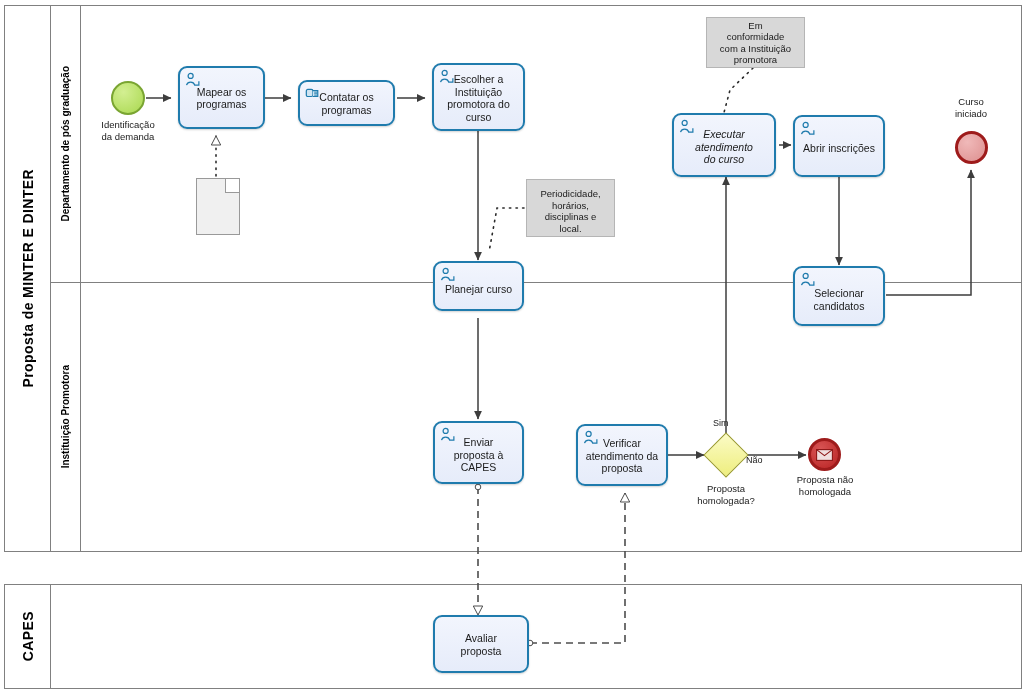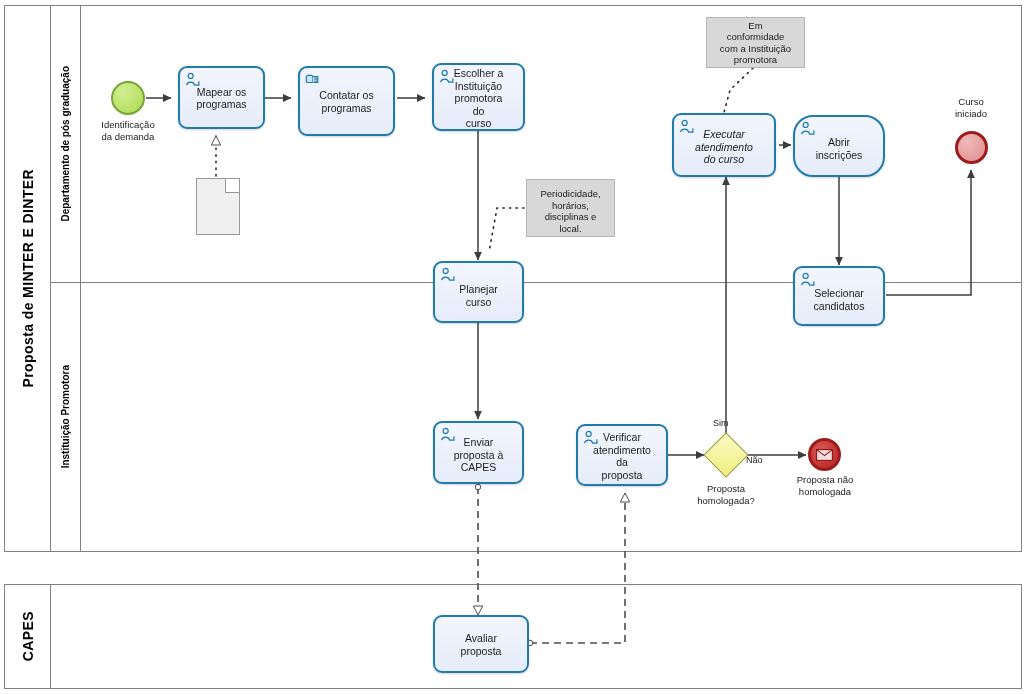--- a/index.html
+++ b/index.html
@@ -18,21 +18,21 @@
   .lane-title span{writing-mode:vertical-rl;transform:rotate(180deg);
                    font-size:10px;font-weight:bold;color:#000;white-space:nowrap;}
   .lane-sep{position:absolute;height:1px;background:#808080;}
 
   
   .task{position:absolute;box-sizing:border-box;border:2px solid #1f7bad;border-radius:9px;
         background:#eaeffb;
         background:linear-gradient(180deg,#f2f5fd 0%,#e6ecfa 100%);
         box-shadow:0 1px 2px rgba(0,0,0,.18);}
   .task .tlabel{position:absolute;left:0;right:0;top:50%;transform:translateY(-50%);
-        text-align:center;font-size:10.5px;line-height:12.5px;color:#1a1a1a;padding:0 14px;}
+        text-align:center;font-size:10.5px;line-height:12.5px;color:#1a1a1a;padding:0 2px;}
   .task .ticon{position:absolute;left:5px;top:4px;width:15px;height:15px;}
 
   
   .event{position:absolute;border-radius:50%;box-sizing:border-box;}
   .start-event{border:2px solid #7aa532;background:#b9e06a;
         background:radial-gradient(circle at 35% 30%,#d3ef92,#a9d84f);}
   .end-event{border:3px solid #9e1b1b;background:#e8a2a2;
         background:radial-gradient(circle at 35% 30%,#f0b9b9,#dd8f8f);}
   .end-msg{border:3px solid #9e1b1b;background:#cf3c3c;
         background:radial-gradient(circle at 35% 30%,#d85555,#b82222);
@@ -173,21 +173,21 @@
       <circle cx="6" cy="4.2" r="2.7" fill="none" stroke="#1f7bad" stroke-width="1.3"></circle>
       <path d="M1.6,14 a4.6,4.6 0 0 1 8.8,0" fill="none" stroke="#1f7bad" stroke-width="1.3"></path>
       <path d="M9.8,14 h5.0 v-4.2" fill="none" stroke="#1f7bad" stroke-width="1.3"></path>
     </svg>
     <div class="tlabel">
       <div>Mapear os</div>
       <div>programas</div>
     </div>
   </div>
 
-  <div class="task" style="left:298px;top:66px;width:97px;height:70px;">
+  <div class="task" style="left:298px;top:80px;width:97px;height:46px;">
     <svg class="ticon" viewBox="0 0 16 16">
       <rect x="1.4" y="3.6" width="7" height="7.6" rx="1.6" fill="#cfe4f2" stroke="#1f7bad" stroke-width="1.3"></rect>
       <path d="M8.4,5.0 h5.2 v6.2 h-5.2" fill="#cfe4f2" stroke="#1f7bad" stroke-width="1.3"></path>
       <path d="M9.8,6.6 h3.0 M9.8,8.2 h3.0 M9.8,9.8 h3.0" stroke="#1f7bad" stroke-width="0.9"></path>
     </svg>
     <div class="tlabel">
       <div>Contatar os</div>
       <div>programas</div>
     </div>
   </div>
@@ -199,21 +199,21 @@
       <path d="M9.8,14 h5.0 v-4.2" fill="none" stroke="#1f7bad" stroke-width="1.3"></path>
     </svg>
     <div class="tlabel" style="top:52%;">
       <div>Escolher a</div>
       <div>Instituição</div>
       <div>promotora do</div>
       <div>curso</div>
     </div>
   </div>
 
-  <div class="task" style="left:433px;top:261px;width:91px;height:62px;">
+  <div class="task" style="left:433px;top:261px;width:91px;height:50px;">
     <svg class="ticon" viewBox="0 0 16 16">
       <circle cx="6" cy="4.2" r="2.7" fill="none" stroke="#1f7bad" stroke-width="1.3"></circle>
       <path d="M1.6,14 a4.6,4.6 0 0 1 8.8,0" fill="none" stroke="#1f7bad" stroke-width="1.3"></path>
       <path d="M9.8,14 h5.0 v-4.2" fill="none" stroke="#1f7bad" stroke-width="1.3"></path>
     </svg>
     <div class="tlabel" style="top:56%;">
       <div>Planejar curso</div>
     </div>
   </div>
 
@@ -223,21 +223,21 @@
       <path d="M1.6,14 a4.6,4.6 0 0 1 8.8,0" fill="none" stroke="#1f7bad" stroke-width="1.3"></path>
       <path d="M9.8,14 h5.0 v-4.2" fill="none" stroke="#1f7bad" stroke-width="1.3"></path>
     </svg>
     <div class="tlabel" style="top:54%;font-style:italic;">
       <div>Executar</div>
       <div>atendimento</div>
       <div>do curso</div>
     </div>
   </div>
 
-  <div class="task" style="left:793px;top:115px;width:92px;height:62px;border-radius:20px;">
+  <div class="task" style="left:793px;top:115px;width:92px;height:62px;">
     <svg class="ticon" viewBox="0 0 16 16">
       <circle cx="6" cy="4.2" r="2.7" fill="none" stroke="#1f7bad" stroke-width="1.3"></circle>
       <path d="M1.6,14 a4.6,4.6 0 0 1 8.8,0" fill="none" stroke="#1f7bad" stroke-width="1.3"></path>
       <path d="M9.8,14 h5.0 v-4.2" fill="none" stroke="#1f7bad" stroke-width="1.3"></path>
     </svg>
     <div class="tlabel" style="top:54%;">
       <div>Abrir inscrições</div>
     </div>
   </div>
 

